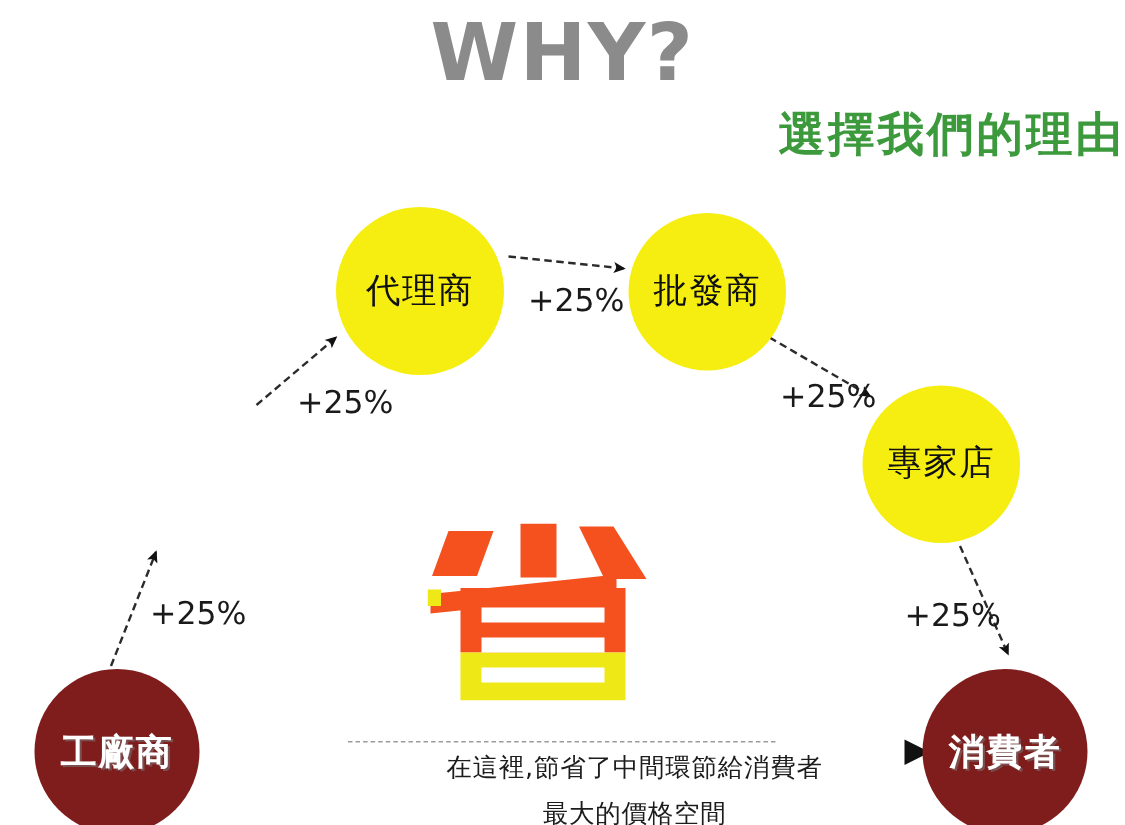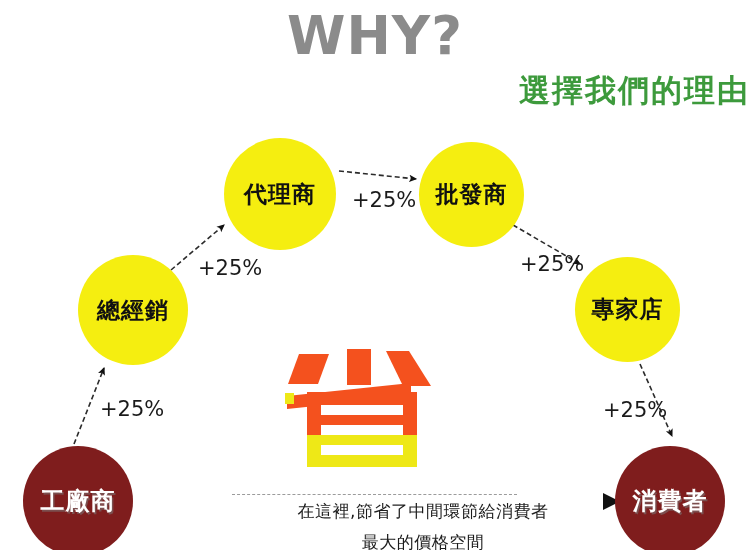--- a/index.html
+++ b/index.html
@@ -33,21 +33,21 @@
     border-radius:50%;
     display:flex; align-items:center; justify-content:center;
     box-sizing:border-box;
     text-align:center;
   }
   .node .node-label{
     font-size:23px; letter-spacing:1px; line-height:1;
     white-space:nowrap;
   }
   .node.yellow{ background:#f5ee10; }
-  .node.yellow .node-label{ color:#111111; font-weight:bold; }
+  .node.yellow .node-label{ color:#111111; font-weight:normal; }
   .node.blue{ background:#7f1d1d; }
   .node.blue .node-label{
     color:#ffffff; font-weight:bold;
     text-shadow:1.5px 1.5px 0 rgba(120,120,120,.55);
     font-size:24px;
   }
 
   
   .pct{
     position:absolute;
@@ -100,23 +100,20 @@
 
     <line x1="640" y1="348" x2="672" y2="420" stroke="#2b2b2b" stroke-width="1.6" stroke-dasharray="5 3" marker-end="url(#ah)"></line>
 
     <path d="M 603 477 L 620 485.5 L 603 494 Z" fill="#111111"></path>
   </svg>
 
   <div class="node blue" style="left:23px;top:430px;width:110px;height:110px;">
     <span class="node-label">工廠商</span>
   </div>
 
-  <div class="node yellow" style="left:78px;top:239px;width:110px;height:110px;">
-    <span class="node-label">總經銷</span>
-  </div>
 
   <div class="node yellow" style="left:224px;top:122px;width:112px;height:112px;">
     <span class="node-label">代理商</span>
   </div>
 
   <div class="node yellow" style="left:419px;top:126px;width:105px;height:105px;">
     <span class="node-label">批發商</span>
   </div>
 
   <div class="node yellow" style="left:575px;top:241px;width:105px;height:105px;">

